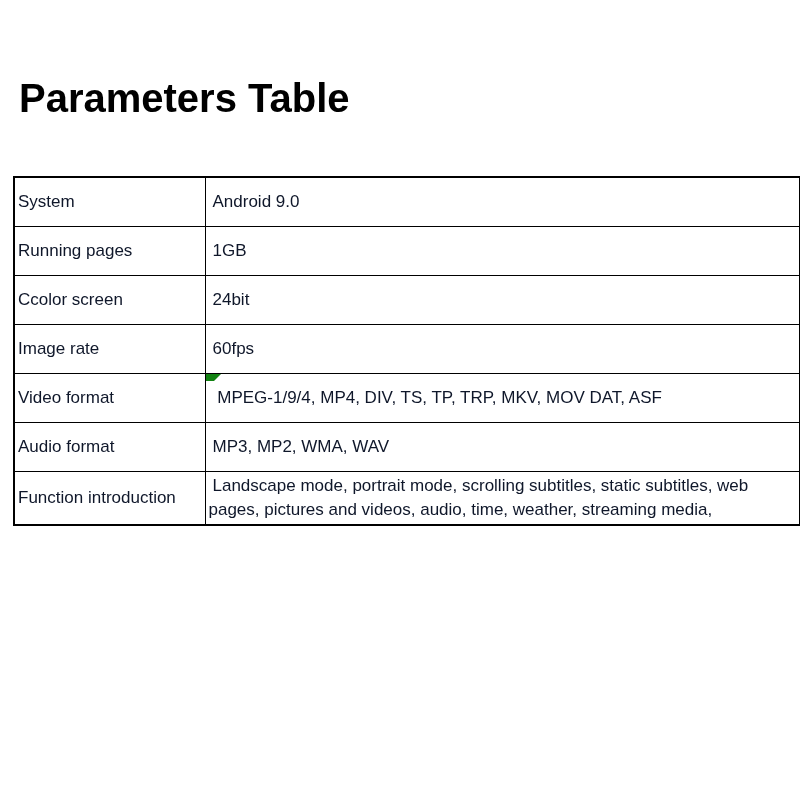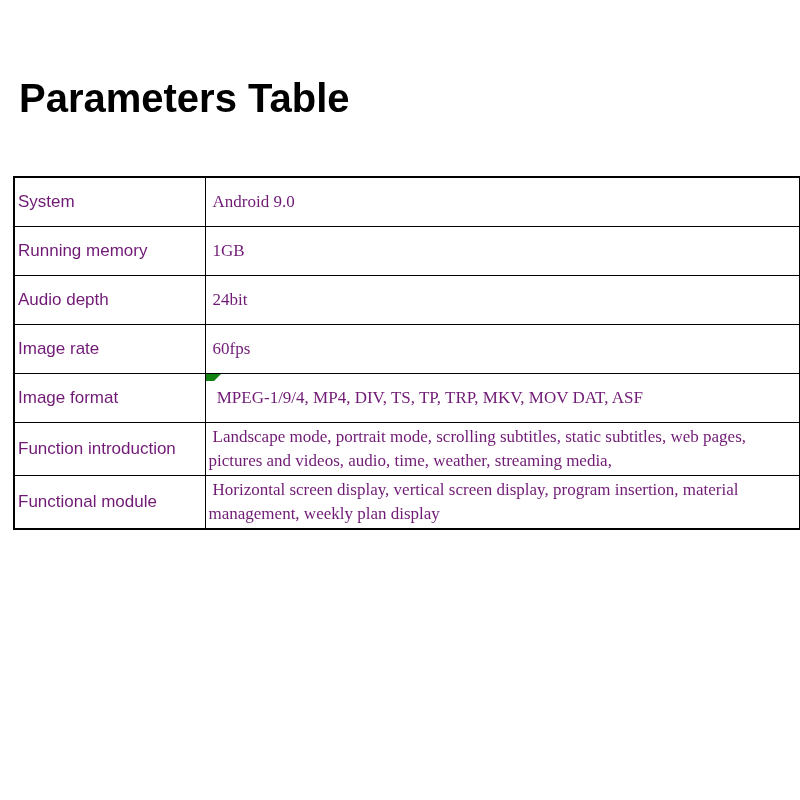--- a/index.html
+++ b/index.html
@@ -27,35 +27,35 @@
     left: 5px;
     top: 168px;
     width: 788px;
     border-collapse: collapse;
     table-layout: fixed;
   }
   table.params { border: 2px solid #000000; }
   table.params td {
     border: 1px solid #000000;
     font-size: 17px;
-    color: #701a75;
+    color: #0f172a;
     vertical-align: middle;
     line-height: 24px;
     height: 49px;
     overflow: hidden;
   }
   td.label-cell {
     width: 191px;
     padding: 2px 4px 2px 3px;
   }
   td.value-cell {
     position: relative;
     padding: 2px 4px 2px 3px;
   }
-  .value-text { white-space: pre-wrap; font-family: Liberation Serif, serif; }
+  .value-text { white-space: pre-wrap; }
 
   .marker { display: none; }
   td.has-marker .marker {
     display: block;
     position: absolute;
     top: 0;
     left: 0;
     width: 0;
     height: 0;
     border-top: 7px solid #128212;
@@ -73,66 +73,66 @@
     <tbody id="params-body">
     <tr>
       <td class="label-cell">System</td>
       <td class="value-cell">
         
         <span class="value-text">Android 9.0</span>
       </td>
     </tr>
 
     <tr>
-      <td class="label-cell">Running memory</td>
+      <td class="label-cell">Running pages</td>
       <td class="value-cell">
         
         <span class="value-text">1GB</span>
       </td>
     </tr>
 
 
 
     <tr>
-      <td class="label-cell">Audio depth</td>
+      <td class="label-cell">Ccolor screen</td>
       <td class="value-cell">
         
         <span class="value-text">24bit</span>
       </td>
     </tr>
 
     <tr>
       <td class="label-cell">Image rate</td>
       <td class="value-cell">
         
         <span class="value-text">60fps</span>
       </td>
     </tr>
 
 
     <tr>
-      <td class="label-cell">Image format</td>
+      <td class="label-cell">Video format</td>
       <td class="value-cell has-marker">
         <span class="marker"></span>
         <span class="value-text"> MPEG-1/9/4, MP4, DIV, TS, TP, TRP, MKV, MOV DAT, ASF</span>
       </td>
     </tr>
 
+    <tr>
+      <td class="label-cell">Audio format</td>
+      <td class="value-cell">
+        
+        <span class="value-text">MP3, MP2, WMA, WAV</span>
+      </td>
+    </tr>
 
     <tr>
       <td class="label-cell">Function introduction</td>
       <td class="value-cell">
         
         <span class="value-text">Landscape mode, portrait mode, scrolling subtitles, static subtitles, web pages, pictures and videos, audio, time, weather, streaming media,</span>
       </td>
     </tr>
 
-    <tr>
-      <td class="label-cell">Functional module</td>
-      <td class="value-cell">
-        
-        <span class="value-text">Horizontal screen display, vertical screen display, program insertion, material management, weekly plan display</span>
-      </td>
-    </tr>
   </tbody>
   </table>
 
 </div>
 
 </body></html>

